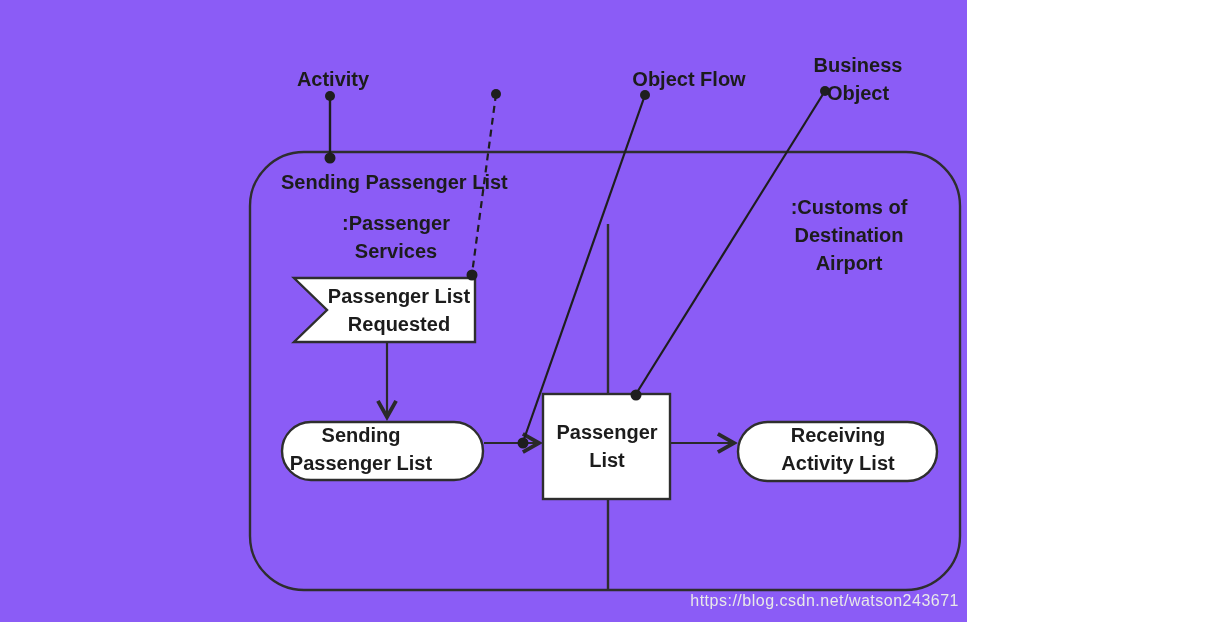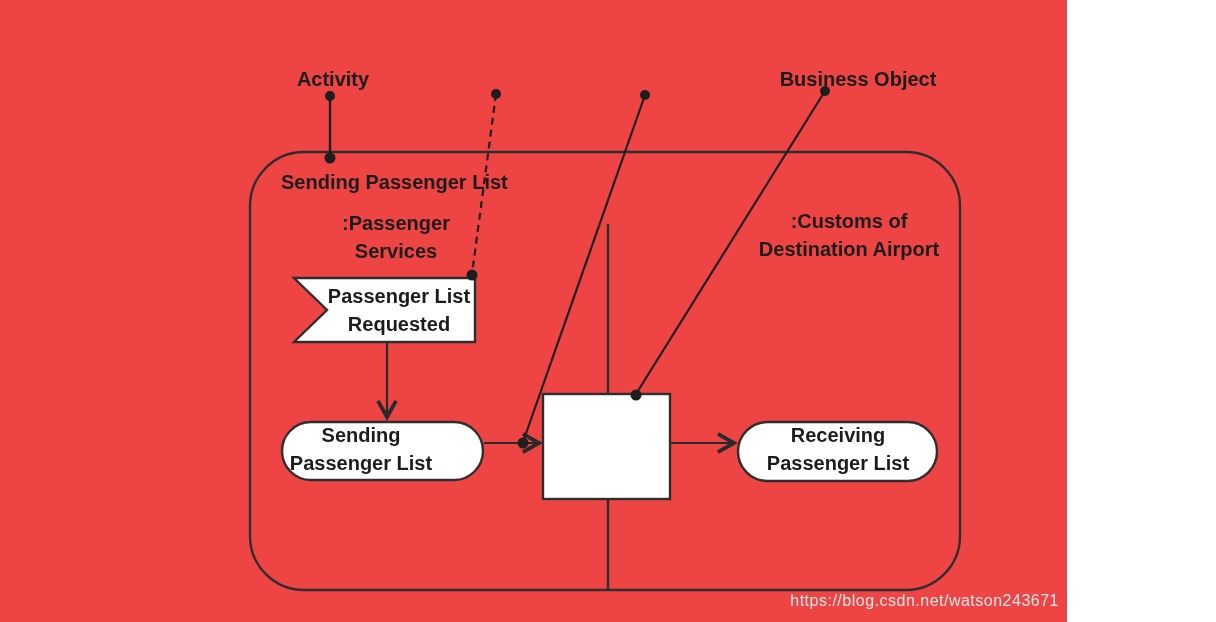--- a/index.html
+++ b/index.html
@@ -1,19 +1,19 @@
 <!DOCTYPE html>
 <html><head>
 <meta charset="utf-8">
 <style>
   html,body{margin:0;padding:0;background:#ffffff;}
   #canvas{
     position:relative;
-    width:1067px;height:622px;
-    background:#ef4444;
+    width:967px;height:622px;
+    background:#8b5cf6;
     overflow:hidden;
     font-family:"Liberation Sans", sans-serif;
   }
   svg{position:absolute;left:0;top:0;}
   .lbl{
     position:absolute;
     font:700 20px/28px "Liberation Sans", sans-serif;
     color:#1c1c1c;
     white-space:pre-line;
     text-align:center;
@@ -85,30 +85,33 @@
     </g>
 
     <g>
       <line x1="825" y1="91" x2="636" y2="394" stroke="#1e1e1e" stroke-width="2.2"></line>
       <circle cx="825" cy="91" r="5" fill="#1e1e1e"></circle>
       <circle cx="636" cy="395" r="5.5" fill="#1e1e1e"></circle>
     </g>
   </svg>
 
   <div class="lbl legend" style="left:333px;top:79px">Activity</div>
+  <div class="lbl legend" style="left:689px;top:79px">Object Flow</div>
   <div class="lbl legend" style="left:858px;top:79px">Business Object</div>
 
   <div class="lbl-left" style="left:281px;top:182px">Sending Passenger List</div>
 
   <div class="lbl" style="left:396px;top:237px">:Passenger
 Services</div>
   <div class="lbl" style="left:849px;top:235px">:Customs of
 Destination Airport</div>
 
   <div class="lbl" style="left:399px;top:310px">Passenger List
 Requested</div>
   <div class="lbl" style="left:361px;top:449px">Sending
 Passenger List</div>
+  <div class="lbl" style="left:607px;top:446px">Passenger
+List</div>
   <div class="lbl" style="left:838px;top:449px">Receiving
-Passenger List</div>
+Activity List</div>
 
   <div class="watermark">https://blog.csdn.net/watson243671</div>
 </div>
 
 </body></html>

